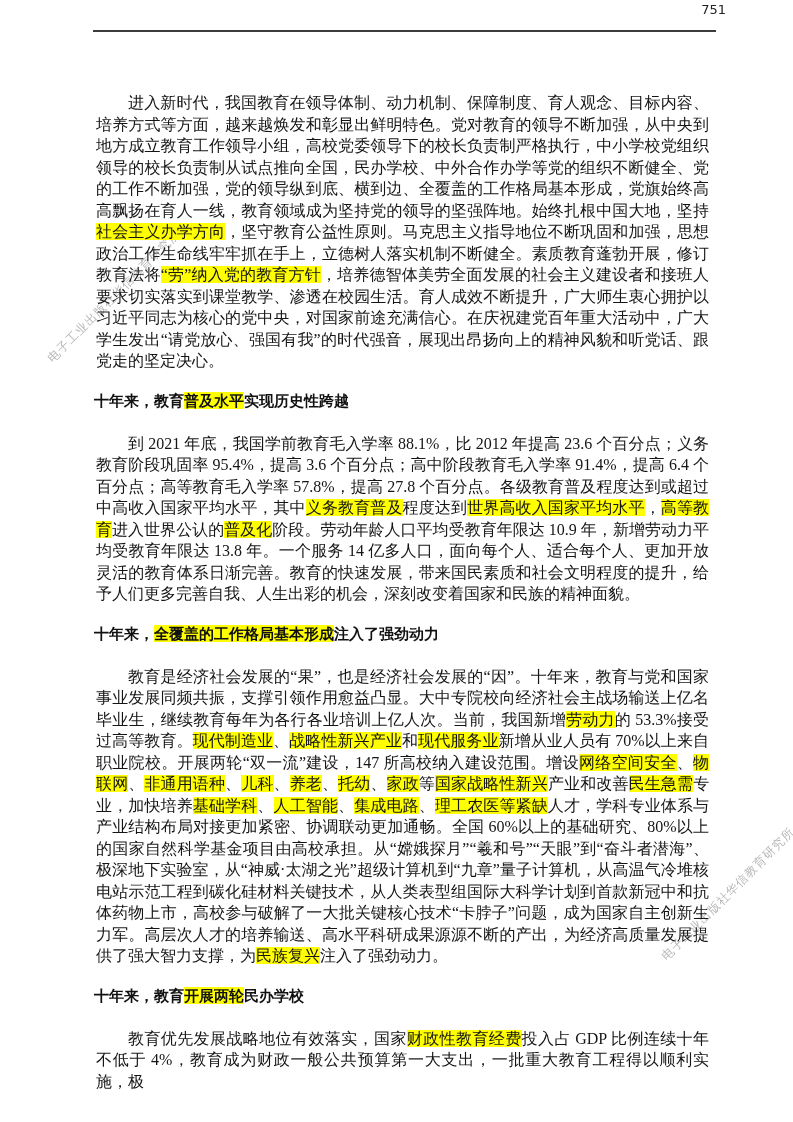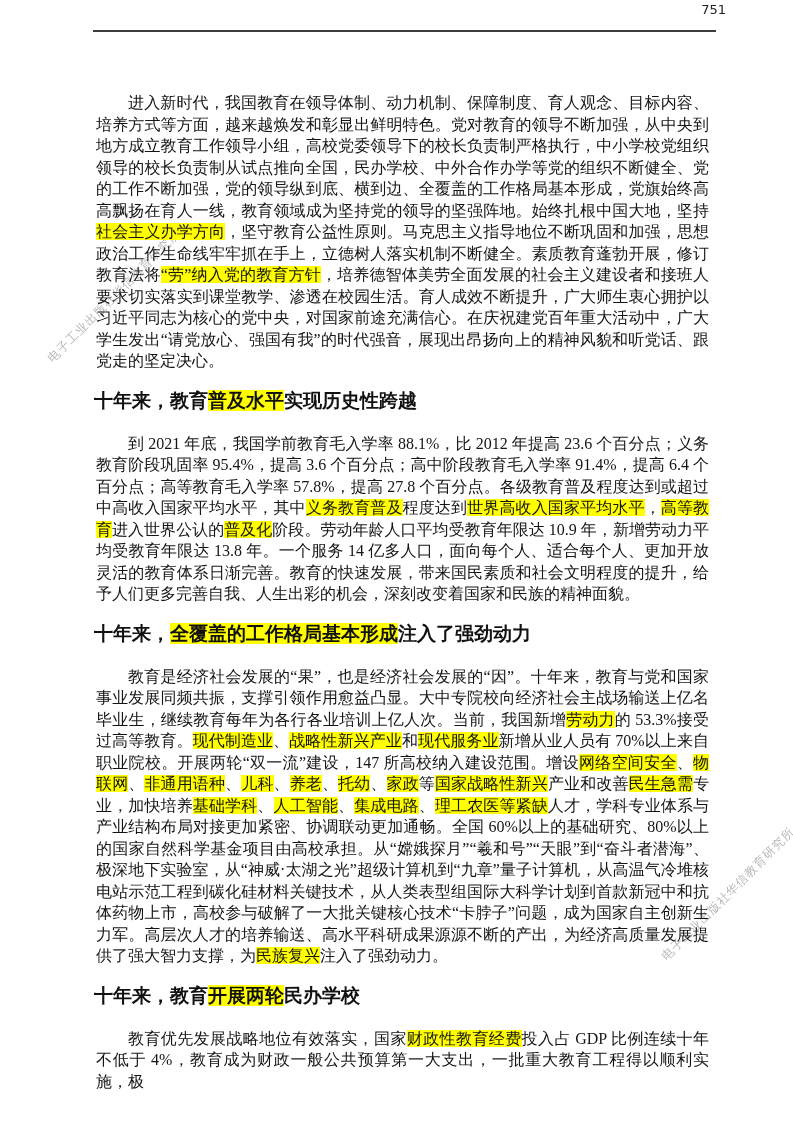--- a/index.html
+++ b/index.html
@@ -22,21 +22,21 @@
   }
   .content {
     position:absolute; left:94px; top:90px; width:617px;
     font-size:16px; line-height:21.5px;
     text-align:justify; text-justify:inter-ideograph;
     z-index:2;
   }
   .content p.paragraph { margin:2px; text-indent:2em; }
   .content h2.heading {
     font-family:"Liberation Sans","DejaVu Sans",sans-serif;
-    font-size:19px; font-weight:bold; color:#111;
+    font-size:15px; font-weight:bold; color:#111;
     margin:17px 0 20px 0; text-indent:0; line-height:24px;
   }
   .hl { background:#ffff00; }
   .watermark {
     position:absolute; z-index:1;
     font-family:"Liberation Sans","DejaVu Sans",sans-serif;
     font-size:12px; letter-spacing:1px;
     color:rgba(0,0,0,0.30);
     white-space:nowrap;
     transform:rotate(-45deg);

